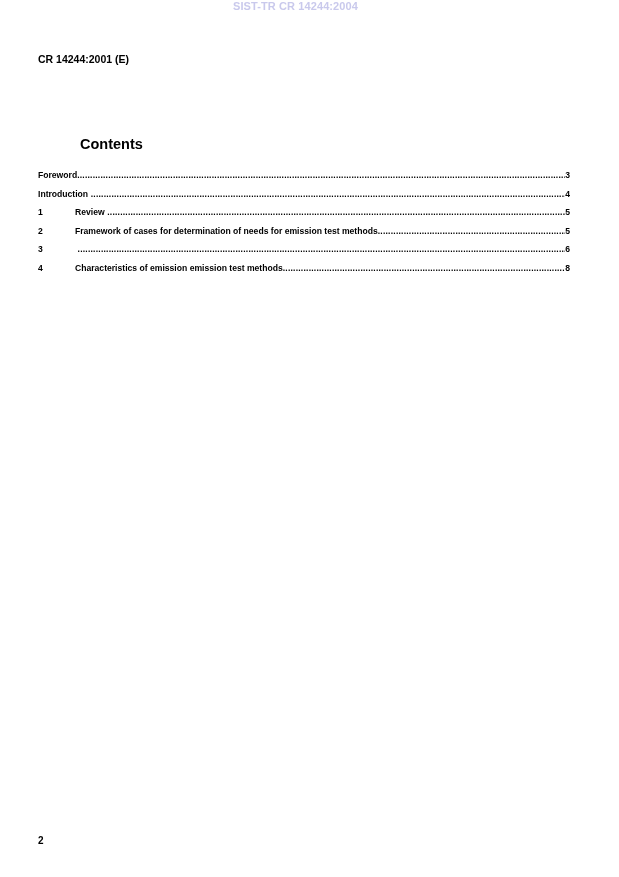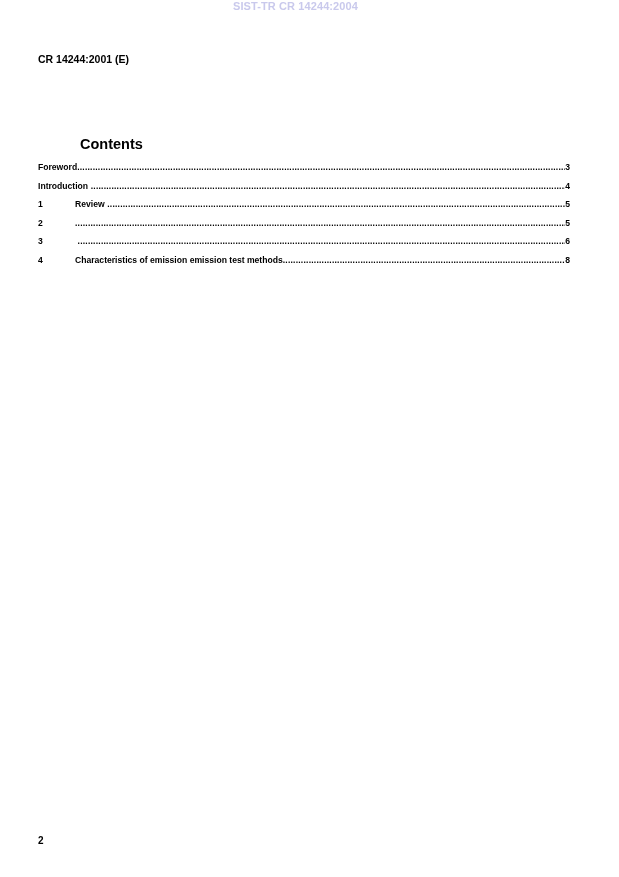--- a/index.html
+++ b/index.html
@@ -37,21 +37,21 @@
     .contents-title {
       position: absolute;
       top: 136px;
       left: 38px;
       font-size: 14.5px;
       font-weight: bold;
       margin-left: 42px;
     }
     .toc {
       position: absolute;
-      top: 162px;
+      top: 170px;
       left: 38px;
       width: 532px;
     }
     .toc-row {
       display: flex;
       align-items: baseline;
       height: 18.5px;
       font-size: 8.6px;
       font-weight: bold;
       white-space: nowrap;
@@ -110,20 +110,21 @@
 
   <div class="toc-row">
     <span class="toc-num">1</span>
     <span class="toc-title">Review</span>
     <span class="toc-dots">&nbsp;</span>
     <span class="toc-page">5</span>
   </div>
 
   <div class="toc-row">
     <span class="toc-num">2</span>
+    <span class="toc-title">Framework of cases for determination of needs for emission test methods</span>
     <span class="toc-dots"></span>
     <span class="toc-page">5</span>
   </div>
 
   <div class="toc-row">
     <span class="toc-num">3</span>
     <span class="toc-dots">&nbsp;</span>
     <span class="toc-page">6</span>
   </div>
 

